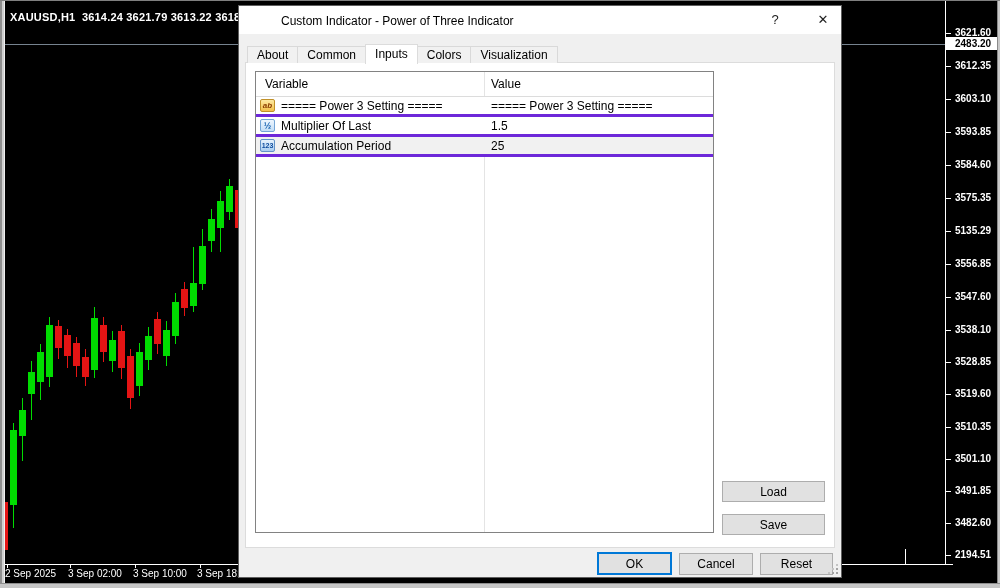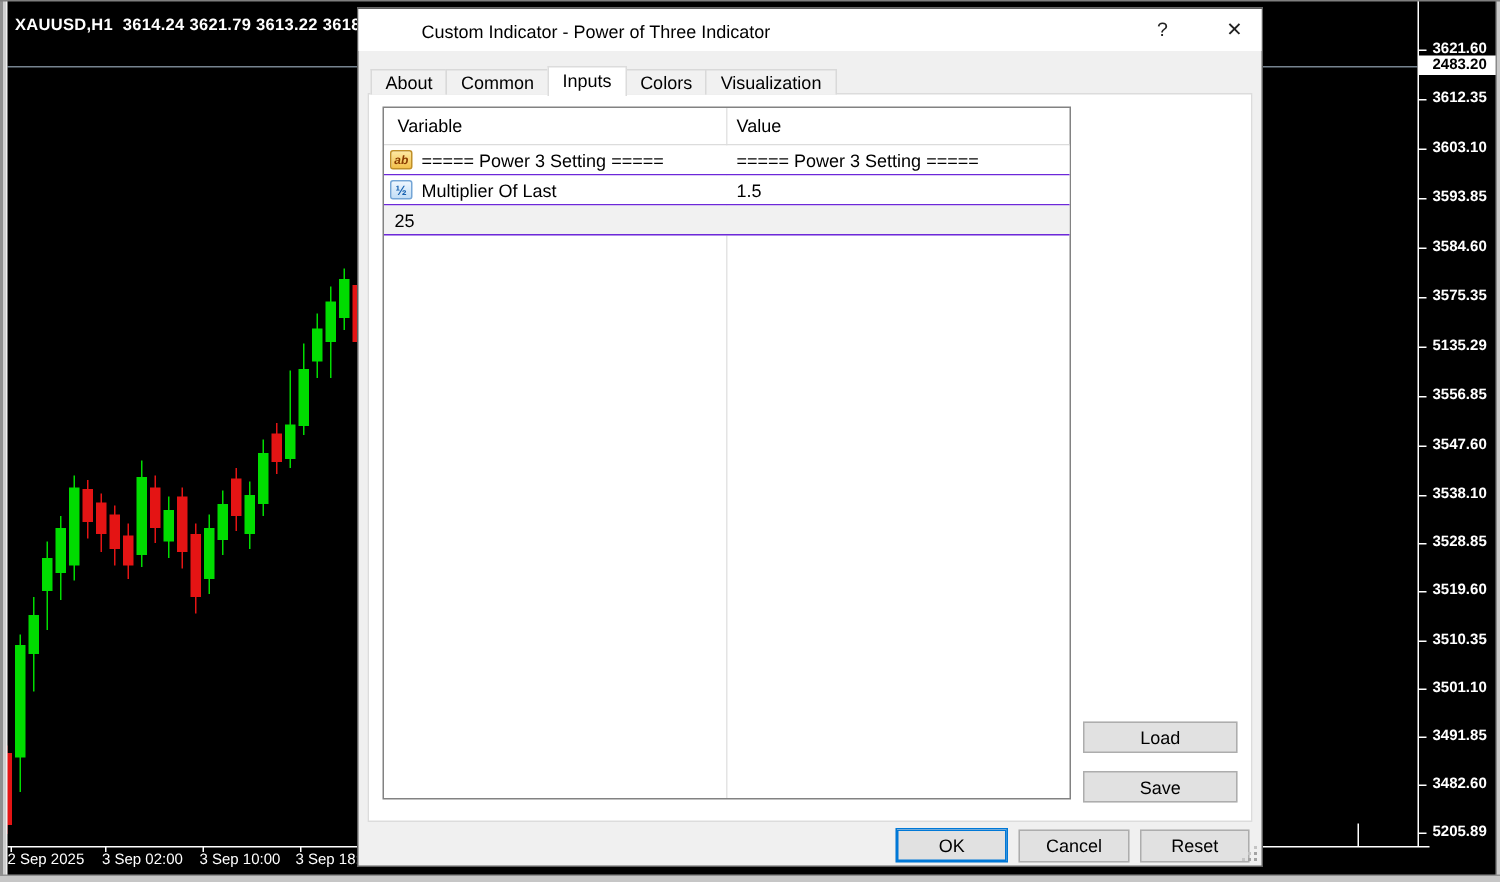--- a/index.html
+++ b/index.html
@@ -53,21 +53,21 @@
   .tab.active{height:20px;line-height:19px;background:#fff;border-color:#dcdcdc;z-index:3;
       margin-bottom:-1px;}
   .page{position:absolute;left:6px;top:56px;width:590px;height:486px;background:#fff;
       border:1px solid #dcdcdc;}
   .paramtable{position:absolute;left:16px;top:65px;width:459px;height:462px;background:#fff;
       border:1px solid #828282;}
   .coldivider{position:absolute;left:228px;top:0;bottom:0;width:1px;background:#e4e4e4;}
   .thead{position:relative;height:25px;border-bottom:1px solid #dcdcdc;display:flex;align-items:center;}
   .th-var{width:228px;padding-left:9px;}
   .th-val{padding-left:7px;}
-  .prow{position:relative;height:20px;display:flex;align-items:center;border-bottom:1px solid #6d28d9;
+  .prow{position:relative;height:20px;display:flex;align-items:center;border-bottom:3px solid #6d28d9;
       background:#fff;}
   .prow.alt{background:#f1f1f1;}
   .cell-var{width:228px;display:flex;align-items:center;height:100%;}
   .cell-val{padding-left:7px;}
   .rowicon{flex:0 0 15px;width:15px;height:13px;margin:0 6px 0 4px;border-radius:2px;
       text-align:center;font-weight:bold;font-size:7px;line-height:12px;
       font-family:"Liberation Sans",sans-serif;}
   .icon-ab{background:linear-gradient(180deg,#fde9a2,#f3c14b);border:1px solid #c09028;
       color:#8a3c00;font-style:italic;font-size:8px;}
   .icon-123{background:linear-gradient(180deg,#e8f3fd,#a8cdf0);border:1px solid #6292c8;color:#0f4d9e;}
@@ -183,21 +183,21 @@
       <div class="plabel" style="top: 388px;">3519.60</div>
       <div class="ptick" style="top: 427px;"></div>
       <div class="plabel" style="top: 421px;">3510.35</div>
       <div class="ptick" style="top: 459px;"></div>
       <div class="plabel" style="top: 453px;">3501.10</div>
       <div class="ptick" style="top: 491px;"></div>
       <div class="plabel" style="top: 485px;">3491.85</div>
       <div class="ptick" style="top: 523px;"></div>
       <div class="plabel" style="top: 517px;">3482.60</div>
       <div class="ptick" style="top: 555px;"></div>
-      <div class="plabel" style="top: 549px;">5205.89</div>
+      <div class="plabel" style="top: 549px;">2194.51</div>
     </div>
   <div class="time-axis" id="time-axis">
       <div class="ttick" style="left: 7px;"></div>
       <div class="tlabel" style="left: 5px;">2 Sep 2025</div>
       <div class="ttick" style="left: 70px;"></div>
       <div class="tlabel" style="left: 68px;">3 Sep 02:00</div>
       <div class="ttick" style="left: 135px;"></div>
       <div class="tlabel" style="left: 133px;">3 Sep 10:00</div>
       <div class="ttick" style="left: 200px;"></div>
       <div class="tlabel" style="left: 197px;">3 Sep 18:00</div>
@@ -235,20 +235,24 @@
             <div class="cell-val">===== Power 3 Setting =====</div>
           </div>
           <div class="prow">
             <div class="cell-var">
               <span class="rowicon icon-half">½</span>
               <span>Multiplier Of Last</span>
             </div>
             <div class="cell-val">1.5</div>
           </div>
           <div class="prow alt">
+            <div class="cell-var">
+              <span class="rowicon icon-123">123</span>
+              <span>Accumulation Period</span>
+            </div>
             <div class="cell-val">25</div>
           </div>
         </div>
     </div>
 
     <button class="btn btn-load">Load</button>
     <button class="btn btn-save">Save</button>
     <button class="btn btn-ok">OK</button>
     <button class="btn btn-cancel">Cancel</button>
     <button class="btn btn-reset">Reset</button>

